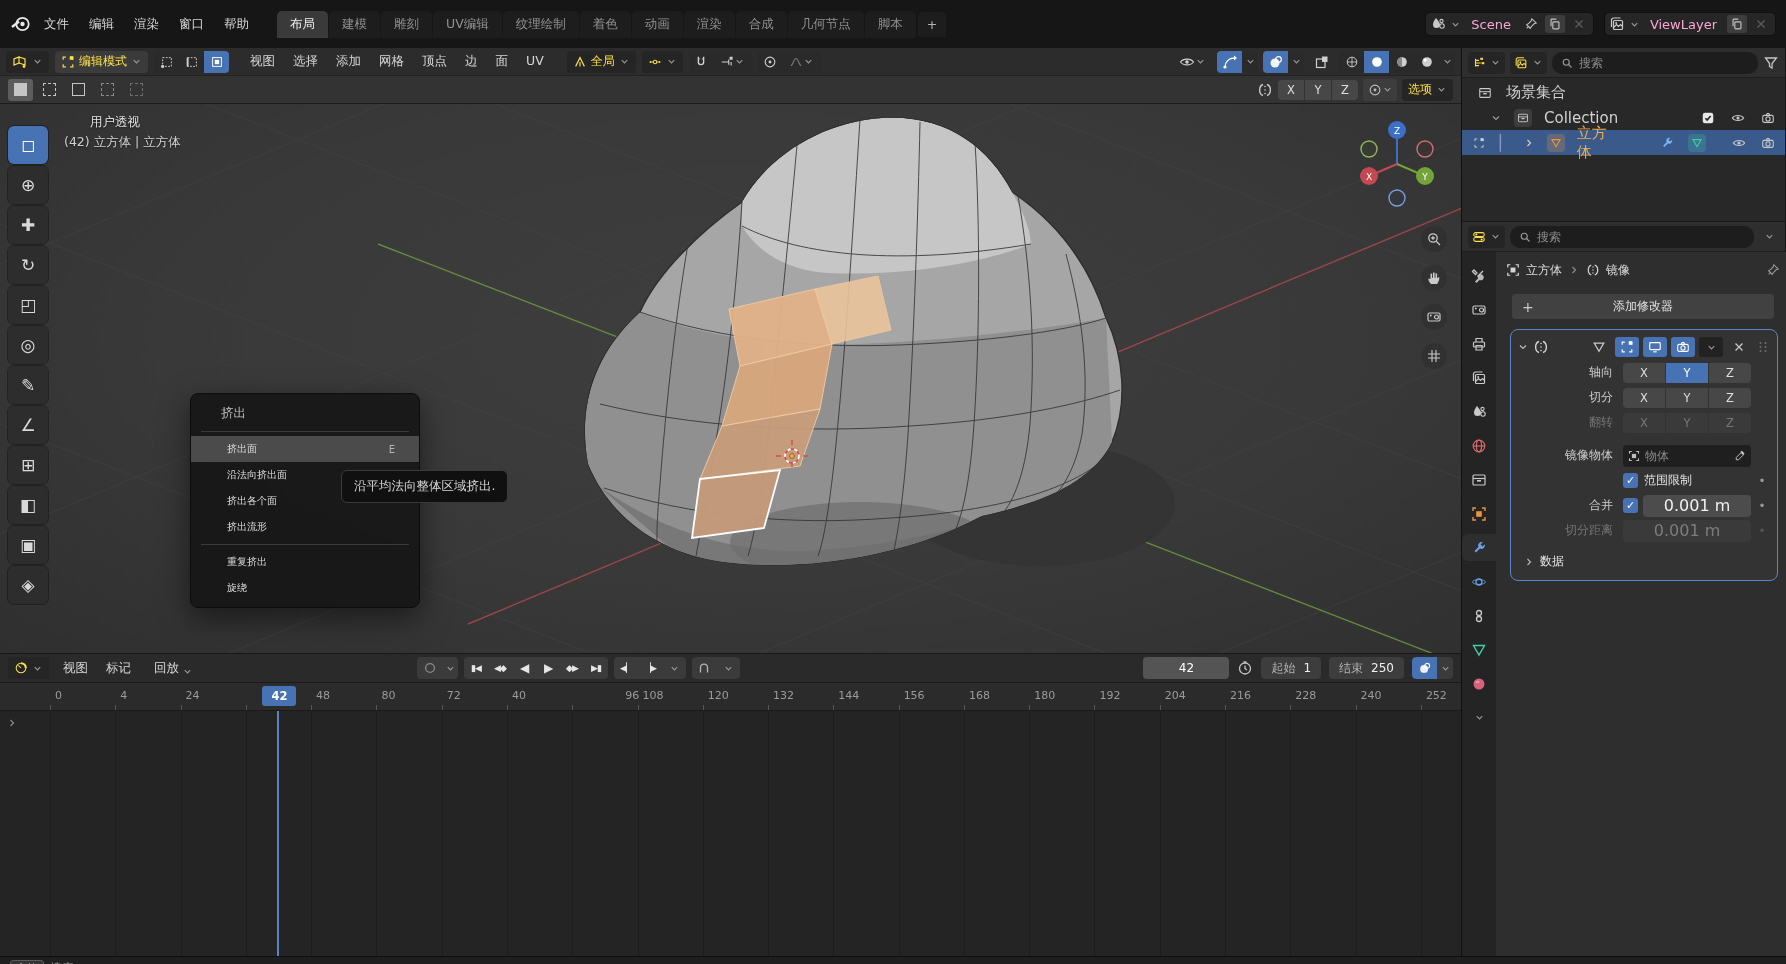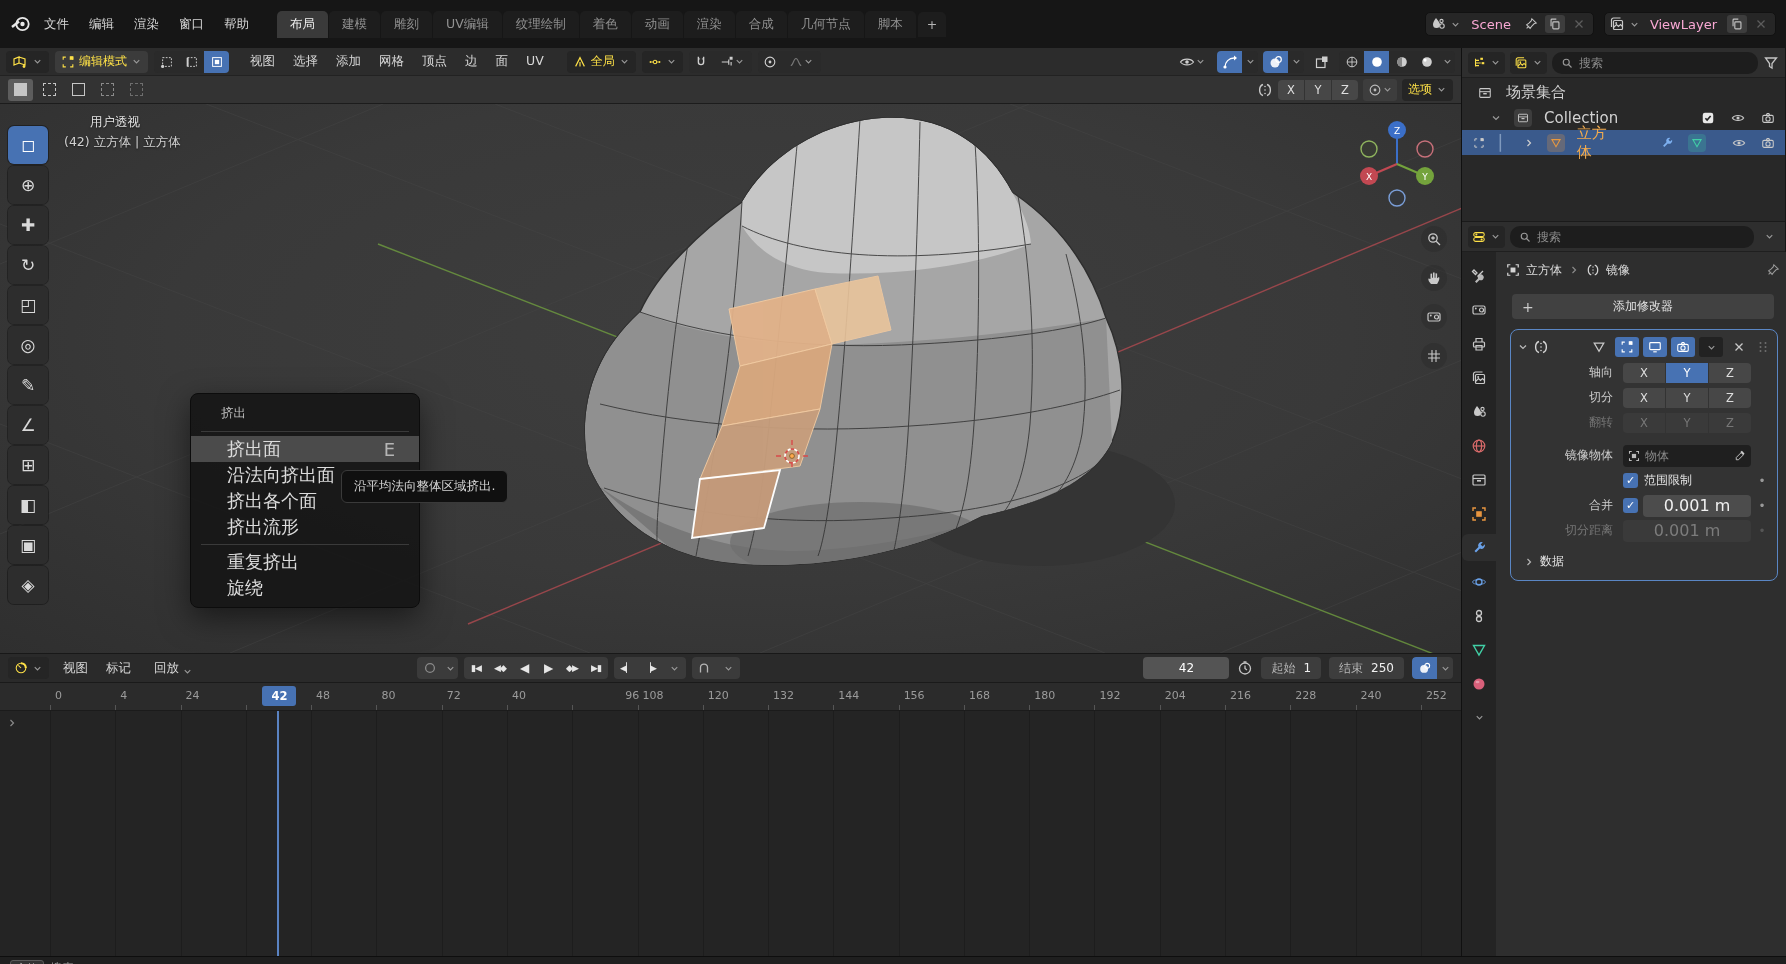--- a/index.html
+++ b/index.html
@@ -58,21 +58,21 @@
   .vp-tools { position:absolute; left:8px; top:22px; display:flex; flex-direction:column; gap:2px; z-index:4; }
   .tbtn { width:40px; height:38px; border-radius:6px; background:rgba(44,44,44,.92); display:flex; align-items:center; justify-content:center; color:#d9d9d9; font-size:17px; box-shadow:0 0 0 1px rgba(0,0,0,.35); }
   .tbtn.on { background:#4772b3; color:#fff; }
   .gizmo { position:absolute; right:18px; top:14px; z-index:3; }
   .vp-nav { position:absolute; right:14px; top:122px; display:flex; flex-direction:column; gap:13px; z-index:3; }
   .vp-nav .ibtn { color:#c9c9c9; background:rgba(40,40,40,.4); border-radius:50%; width:26px; height:26px; }
 
   .ctx-menu { position:absolute; left:190px; top:289px; width:230px; background:rgba(24,24,24,.97); border:1px solid #0c0c0c; border-radius:8px; box-shadow:0 10px 30px rgba(0,0,0,.5); padding:4px 0 6px; z-index:10; }
   .ctx-title { padding:7px 14px 5px; color:#bdbdbd; font-size:12.5px;margin-left:16px; }
   .ctx-sep { height:1px; background:#3a3a3a; margin:4px 10px; }
-  .ctx-item { display:flex; align-items:center; height:26px; padding:0 24px 0 36px; color:#dcdcdc; font-size:18px; }
+  .ctx-item { display:flex; align-items:center; height:26px; padding:0 24px 0 36px; color:#dcdcdc; font-size:10px; }
   .ctx-item.hl { background:#4b4b4b; }
   .ctx-sc { margin-left:auto; color:#b5b5b5; }
   .vtooltip { position:absolute; left:341px; top:366px; background:#101010; border:1px solid #3a3a3a; border-radius:6px; padding:7px 12px; color:#d8d8d8; font-size:12.5px; z-index:11; white-space:nowrap; }
 
   
   .timeline { display:flex; flex-direction:column; height:303px; background:#232323; }
   .tl-header { height:30px; background:#2a2a2a; border-top:1px solid #181818; border-bottom:1px solid #1a1a1a; display:flex; align-items:center; padding:0 8px; gap:5px; }
   .tl-menus { display:flex; }
   .tl-menus .m { padding:4px 9px; color:#d6d6d6; font-size:12.5px; }
   .media { display:flex; background:#3b3b3b; border-radius:4px; overflow:hidden; }

